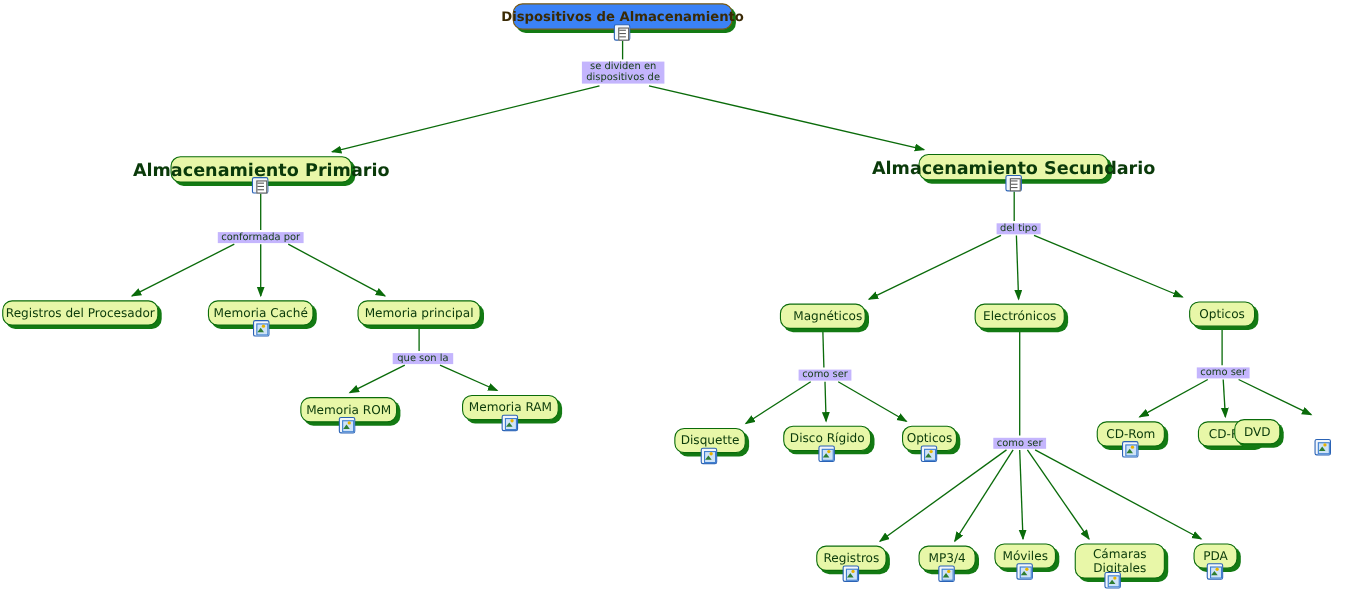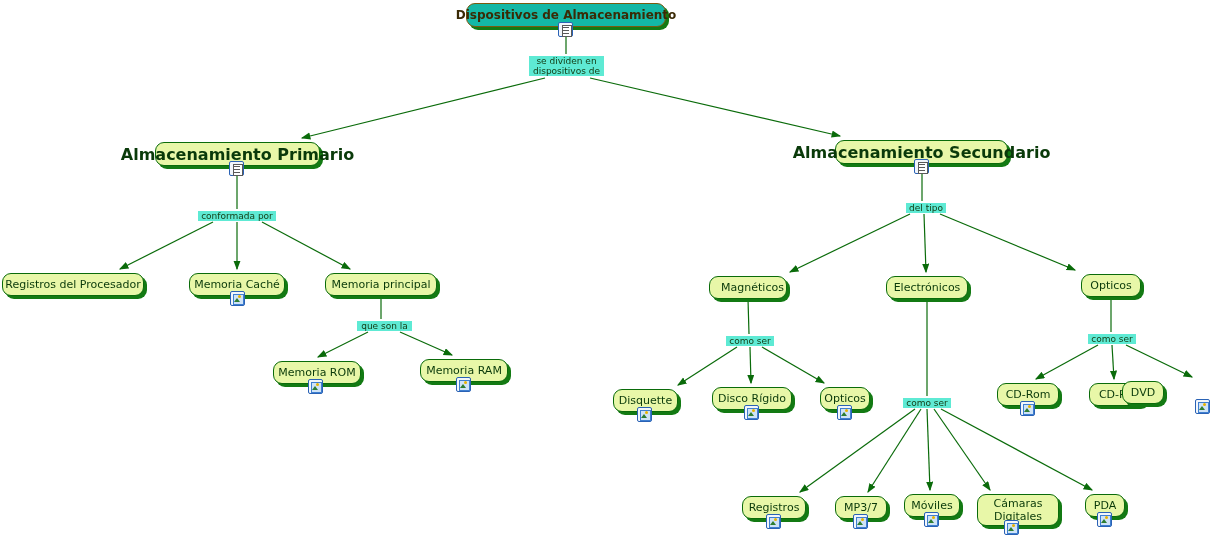--- a/index.html
+++ b/index.html
@@ -34,38 +34,38 @@
     line-height: 13px;
     text-align: center;
     display: flex;
     align-items: center;
     justify-content: center;
     box-shadow: 3px 3px 0 #137a13;
     padding: 2px 6px;
     white-space: pre;
   }
   .node.root {
-    background: #14b8a6;
+    background: #3b82f6;
     border-color: #7a5a10;
     color: #3a2a05;
     font-weight: bold;
     font-size: 12px;
     box-shadow: 3px 3px 0 #137a13;
   }
   .node.bold {
     font-weight: bold;
     font-size: 16px;
   }
   .edge-label {
     position: absolute;
     font-size: 9px;
     line-height: 10px;
     color: #123a12;
     text-align: center;
-    background: #5eead4;
+    background: #c4b5fd;
     white-space: pre;
   }
   .res-icon {
     position: absolute;
     width: 15px;
     height: 15px;
     box-sizing: border-box;
     border: 1px solid #2a62b5;
     background: #f2f6fb;
     border-radius: 2px;
@@ -168,21 +168,21 @@
       <div class="node" style="left: 709px; top: 276px; width: 78px; min-height: 23px; padding-left: 15px;">Magnéticos</div>
       <div class="node" style="left: 886px; top: 276px; width: 82px; min-height: 23px;">Electrónicos</div>
       <div class="node" style="left: 1081px; top: 274px; width: 60px; min-height: 23px;">Opticos</div>
       <div class="node" style="left: 613px; top: 389px; width: 65px; min-height: 23px;">Disquette</div>
       <div class="node" style="left: 712px; top: 387px; width: 80px; min-height: 23px;">Disco Rígido</div>
       <div class="node" style="left: 820px; top: 387px; width: 50px; min-height: 23px;">Opticos</div>
       <div class="node" style="left: 997px; top: 383px; width: 62px; min-height: 23px;">CD-Rom</div>
       <div class="node" style="left: 1089px; top: 383px; width: 58px; min-height: 23px;">CD-RW</div>
       <div class="node" style="left: 1122px; top: 381px; width: 42px; min-height: 23px;">DVD</div>
       <div class="node" style="left: 742px; top: 496px; width: 64px; min-height: 23px;">Registros</div>
-      <div class="node" style="left: 835px; top: 496px; width: 52px; min-height: 23px;">MP3/7</div>
+      <div class="node" style="left: 835px; top: 496px; width: 52px; min-height: 23px;">MP3/4</div>
       <div class="node" style="left: 904px; top: 494px; width: 56px; min-height: 23px;">Móviles</div>
       <div class="node" style="left: 977px; top: 494px; width: 82px; min-height: 31px;">Cámaras
 Digitales</div>
       <div class="node" style="left: 1085px; top: 494px; width: 40px; min-height: 23px;">PDA</div>
     </div>
   <div id="label-layer">
       <div class="edge-label" style="left: 529px; top: 56px; width: 75px;">se dividen en
 dispositivos de</div>
       <div class="edge-label" style="left: 198px; top: 211px; width: 78px;">conformada por</div>
       <div class="edge-label" style="left: 357px; top: 321px; width: 55px;">que son la</div>

